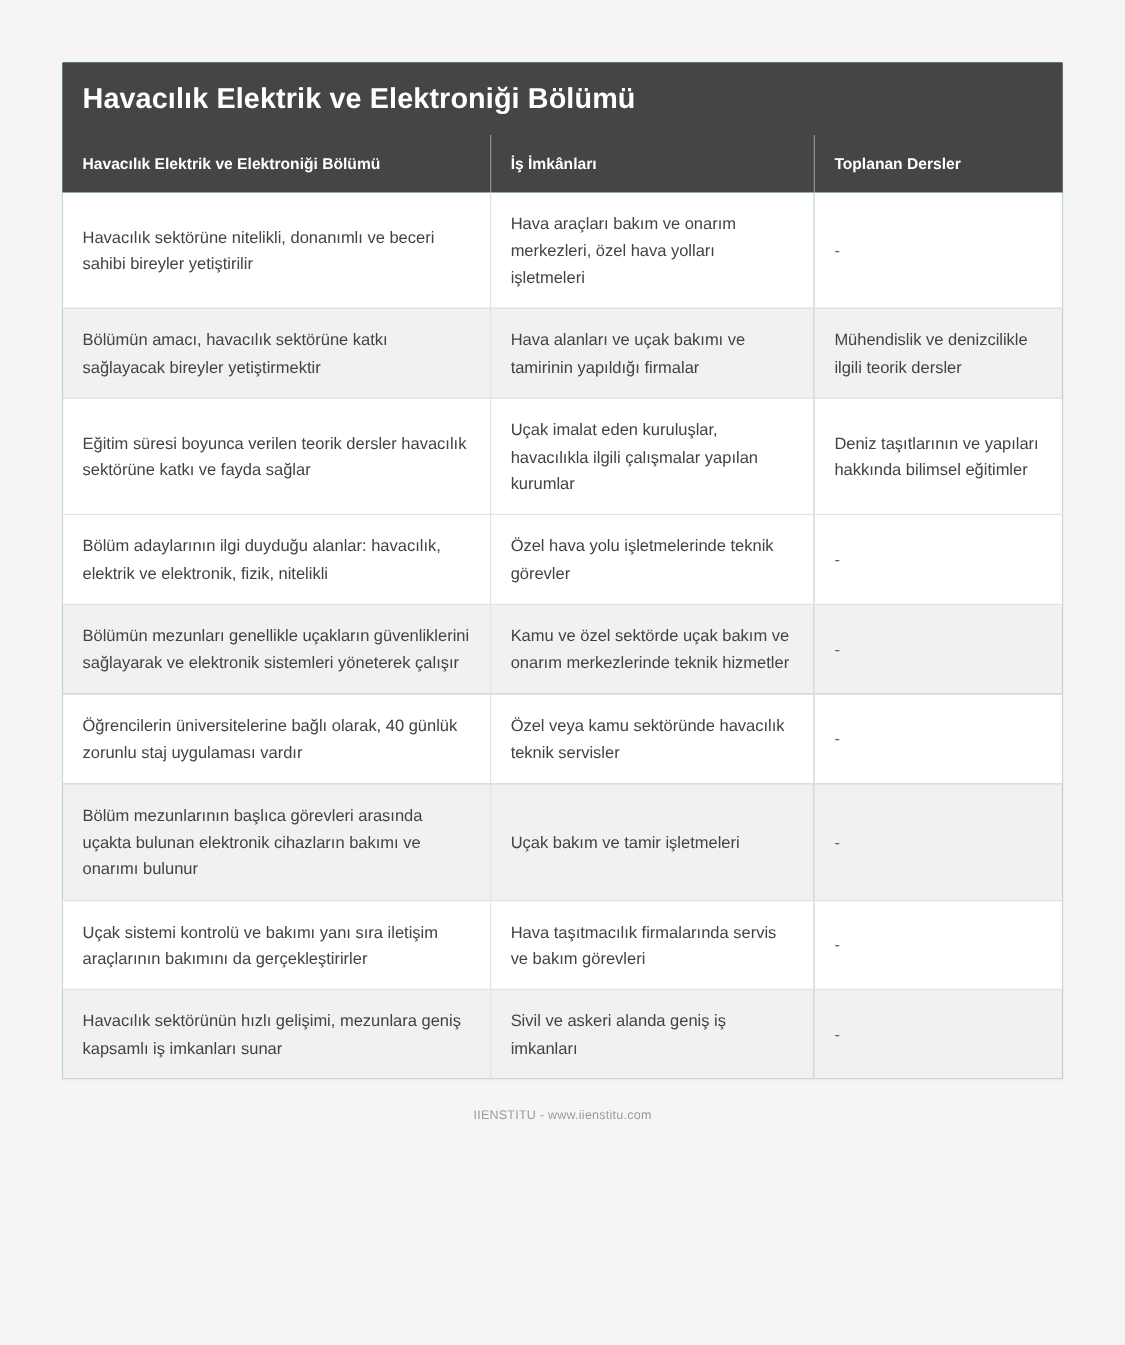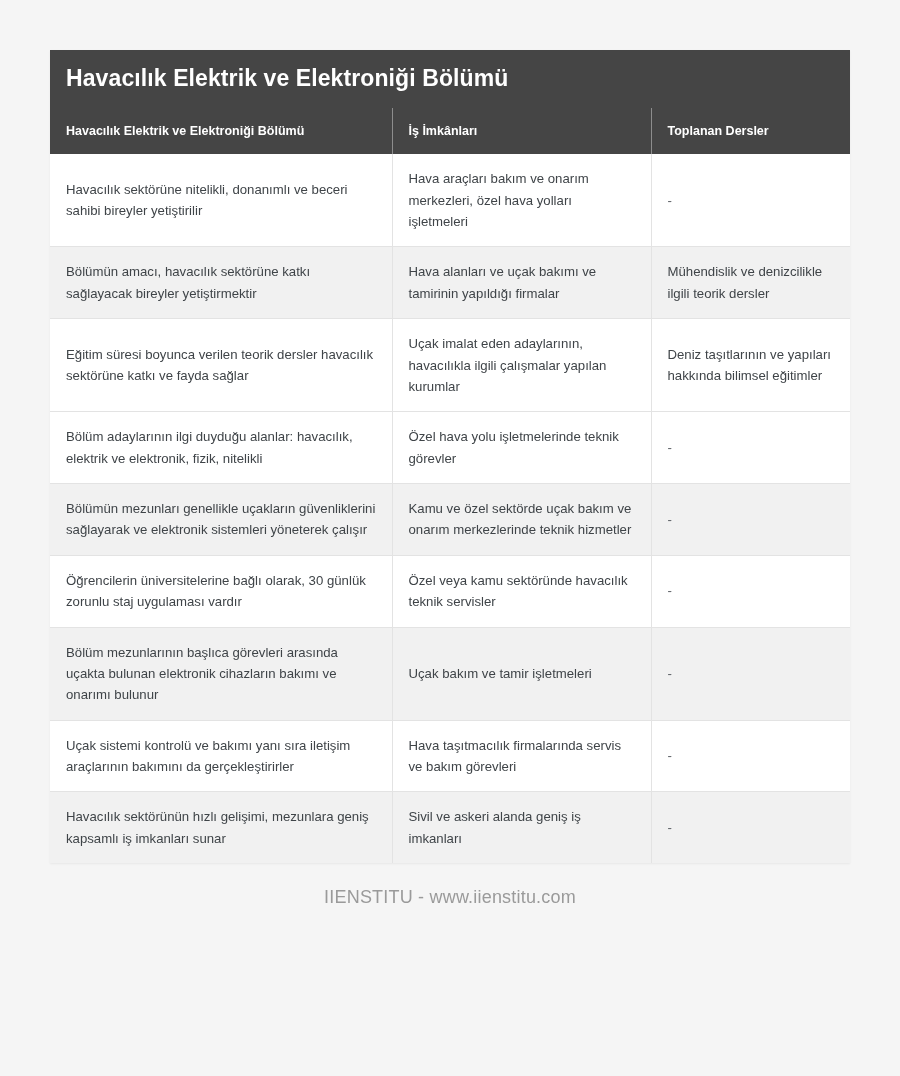--- a/index.html
+++ b/index.html
@@ -94,21 +94,21 @@
   td.dash-cell {
     color: #5c6166;
   }
 
   
   .footer {
     width: 800px;
     text-align: center;
     margin-top: 24px;
     color: #9a9a9a;
-    font-size: 18px;
+    font-size: 10px;
     letter-spacing: 0.2px;
   }
 </style>
 </head>
 <body>
 
 <div class="page">
 
   <div class="table-card">
 
@@ -135,35 +135,35 @@
             <td>Hava araçları bakım ve onarım merkezleri, özel hava yolları işletmeleri</td>
             <td class="dash-cell">-</td>
           </tr>
           <tr class="alt">
             <td>Bölümün amacı, havacılık sektörüne katkı sağlayacak bireyler yetiştirmektir</td>
             <td>Hava alanları ve uçak bakımı ve tamirinin yapıldığı firmalar</td>
             <td>Mühendislik ve denizcilikle ilgili teorik dersler</td>
           </tr>
           <tr>
             <td>Eğitim süresi boyunca verilen teorik dersler havacılık sektörüne katkı ve fayda sağlar</td>
-            <td>Uçak imalat eden adaylarının, havacılıkla ilgili çalışmalar yapılan kurumlar</td>
+            <td>Uçak imalat eden kuruluşlar, havacılıkla ilgili çalışmalar yapılan kurumlar</td>
             <td>Deniz taşıtlarının ve yapıları hakkında bilimsel eğitimler</td>
           </tr>
           <tr>
             <td>Bölüm adaylarının ilgi duyduğu alanlar: havacılık, elektrik ve elektronik, fizik, nitelikli</td>
             <td>Özel hava yolu işletmelerinde teknik görevler</td>
             <td class="dash-cell">-</td>
           </tr>
           <tr class="alt">
             <td>Bölümün mezunları genellikle uçakların güvenliklerini sağlayarak ve elektronik sistemleri yöneterek çalışır</td>
             <td>Kamu ve özel sektörde uçak bakım ve onarım merkezlerinde teknik hizmetler</td>
             <td class="dash-cell">-</td>
           </tr>
           <tr>
-            <td>Öğrencilerin üniversitelerine bağlı olarak, 30 günlük zorunlu staj uygulaması vardır</td>
+            <td>Öğrencilerin üniversitelerine bağlı olarak, 40 günlük zorunlu staj uygulaması vardır</td>
             <td>Özel veya kamu sektöründe havacılık teknik servisler</td>
             <td class="dash-cell">-</td>
           </tr>
           <tr class="alt">
             <td>Bölüm mezunlarının başlıca görevleri arasında uçakta bulunan elektronik cihazların bakımı ve onarımı bulunur</td>
             <td>Uçak bakım ve tamir işletmeleri</td>
             <td class="dash-cell">-</td>
           </tr>
           <tr>
             <td>Uçak sistemi kontrolü ve bakımı yanı sıra iletişim araçlarının bakımını da gerçekleştirirler</td>

